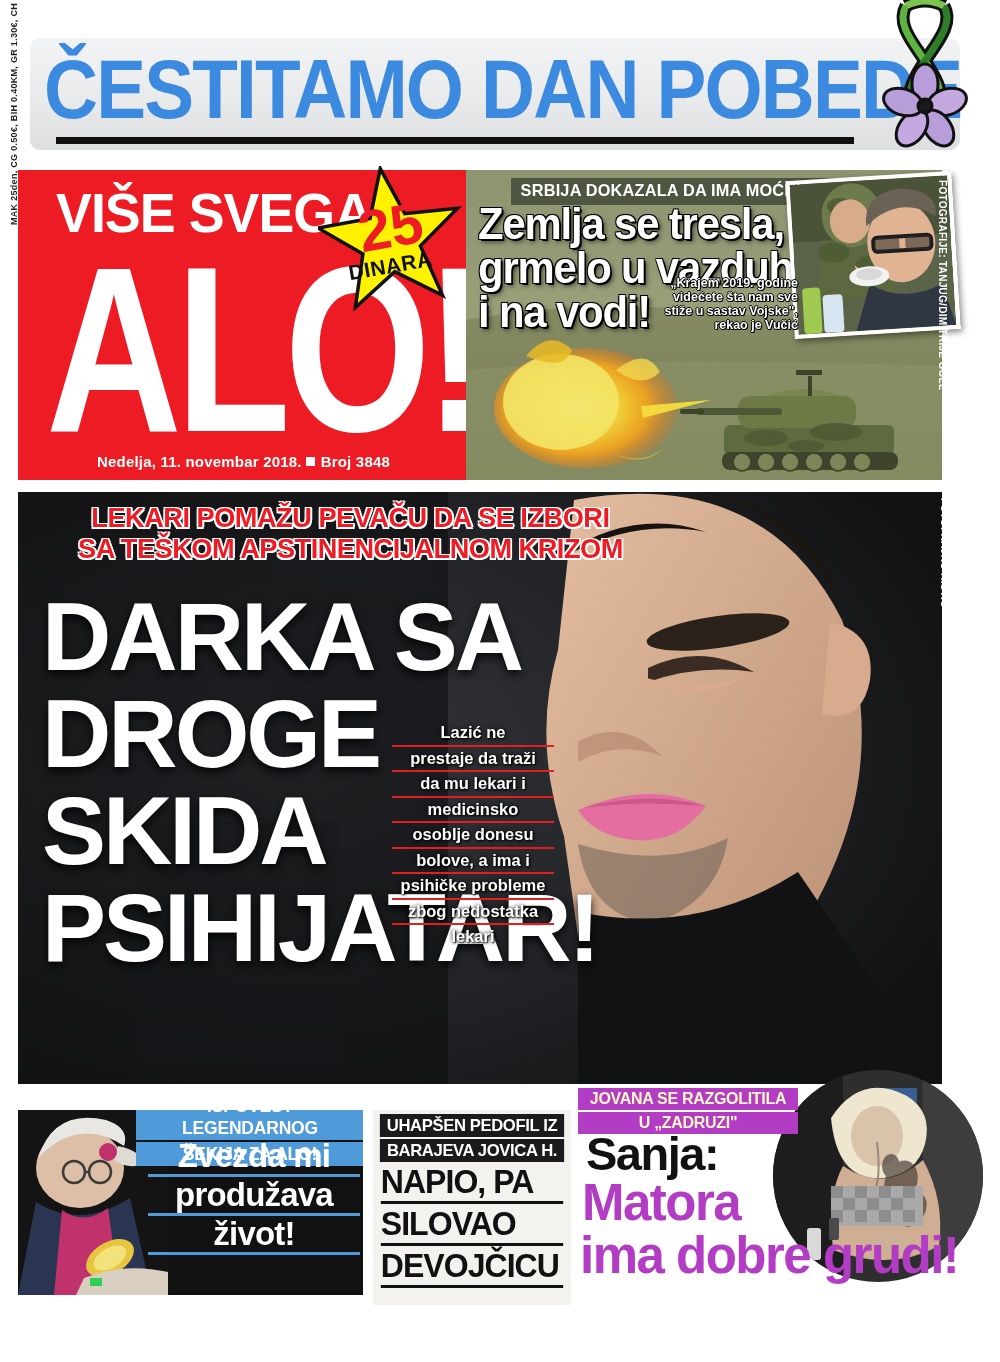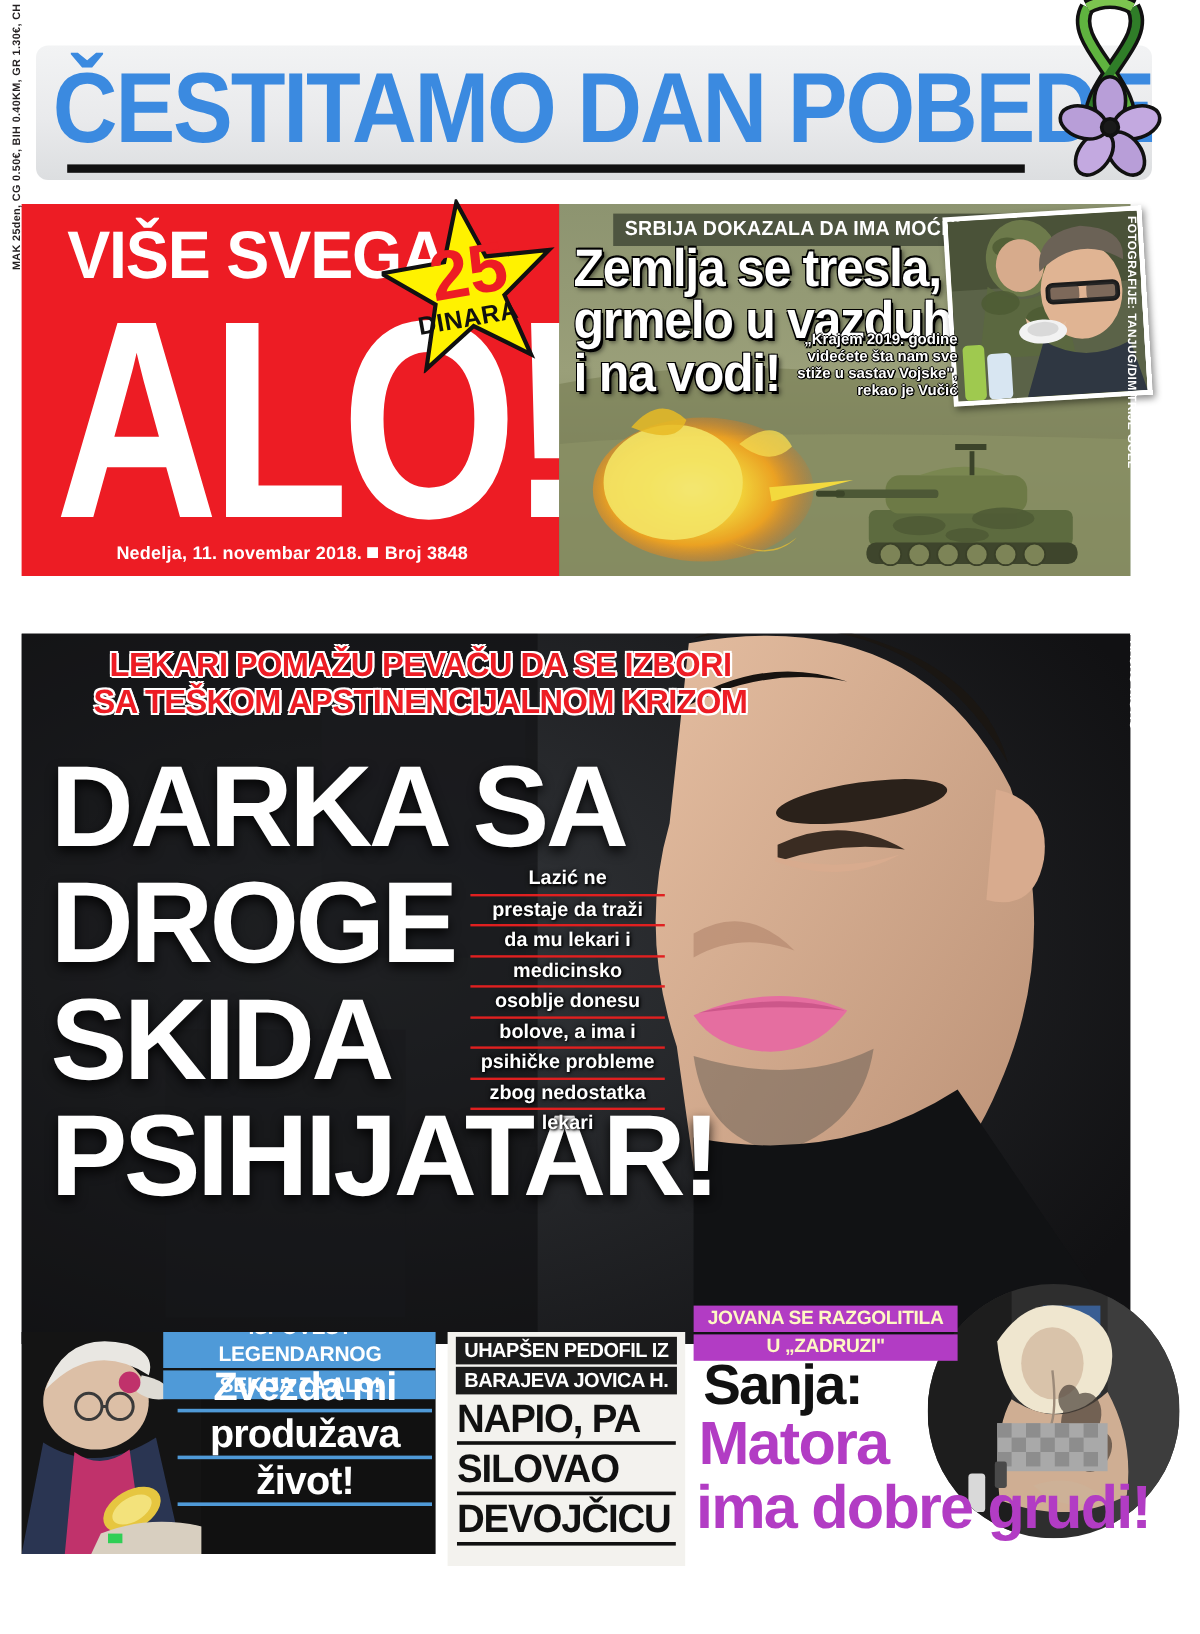--- a/index.html
+++ b/index.html
@@ -109,21 +109,21 @@
   #army-credit{
     position:absolute;left:948px;top:180px;
     color:#fff;font-size:10px;font-weight:bold;letter-spacing:.3px;white-space:nowrap;
     transform:rotate(90deg);transform-origin:left top;
     z-index:6;
   }
 
   
   #main-story{
     position:absolute;left:18px;top:492px;width:924px;height:592px;
-    background:#161618;overflow:hidden;margin-top:36px;
+    background:#161618;overflow:hidden;
   }
   #main-photo{position:absolute;inset:0;}
   #main-kicker{
     position:absolute;left:22px;top:10px;width:640px;
     color:#ed1c24;font-weight:bold;font-size:28px;line-height:31px;
     letter-spacing:-.5px;text-align:center;
     text-shadow:1.5px 1.5px 0 #fff,-1.5px -1.5px 0 #fff,1.5px -1.5px 0 #fff,-1.5px 1.5px 0 #fff,0 2px 0 #fff,2px 0 0 #fff;
     transform:scaleX(.97);transform-origin:left top;
     z-index:3;
   }

